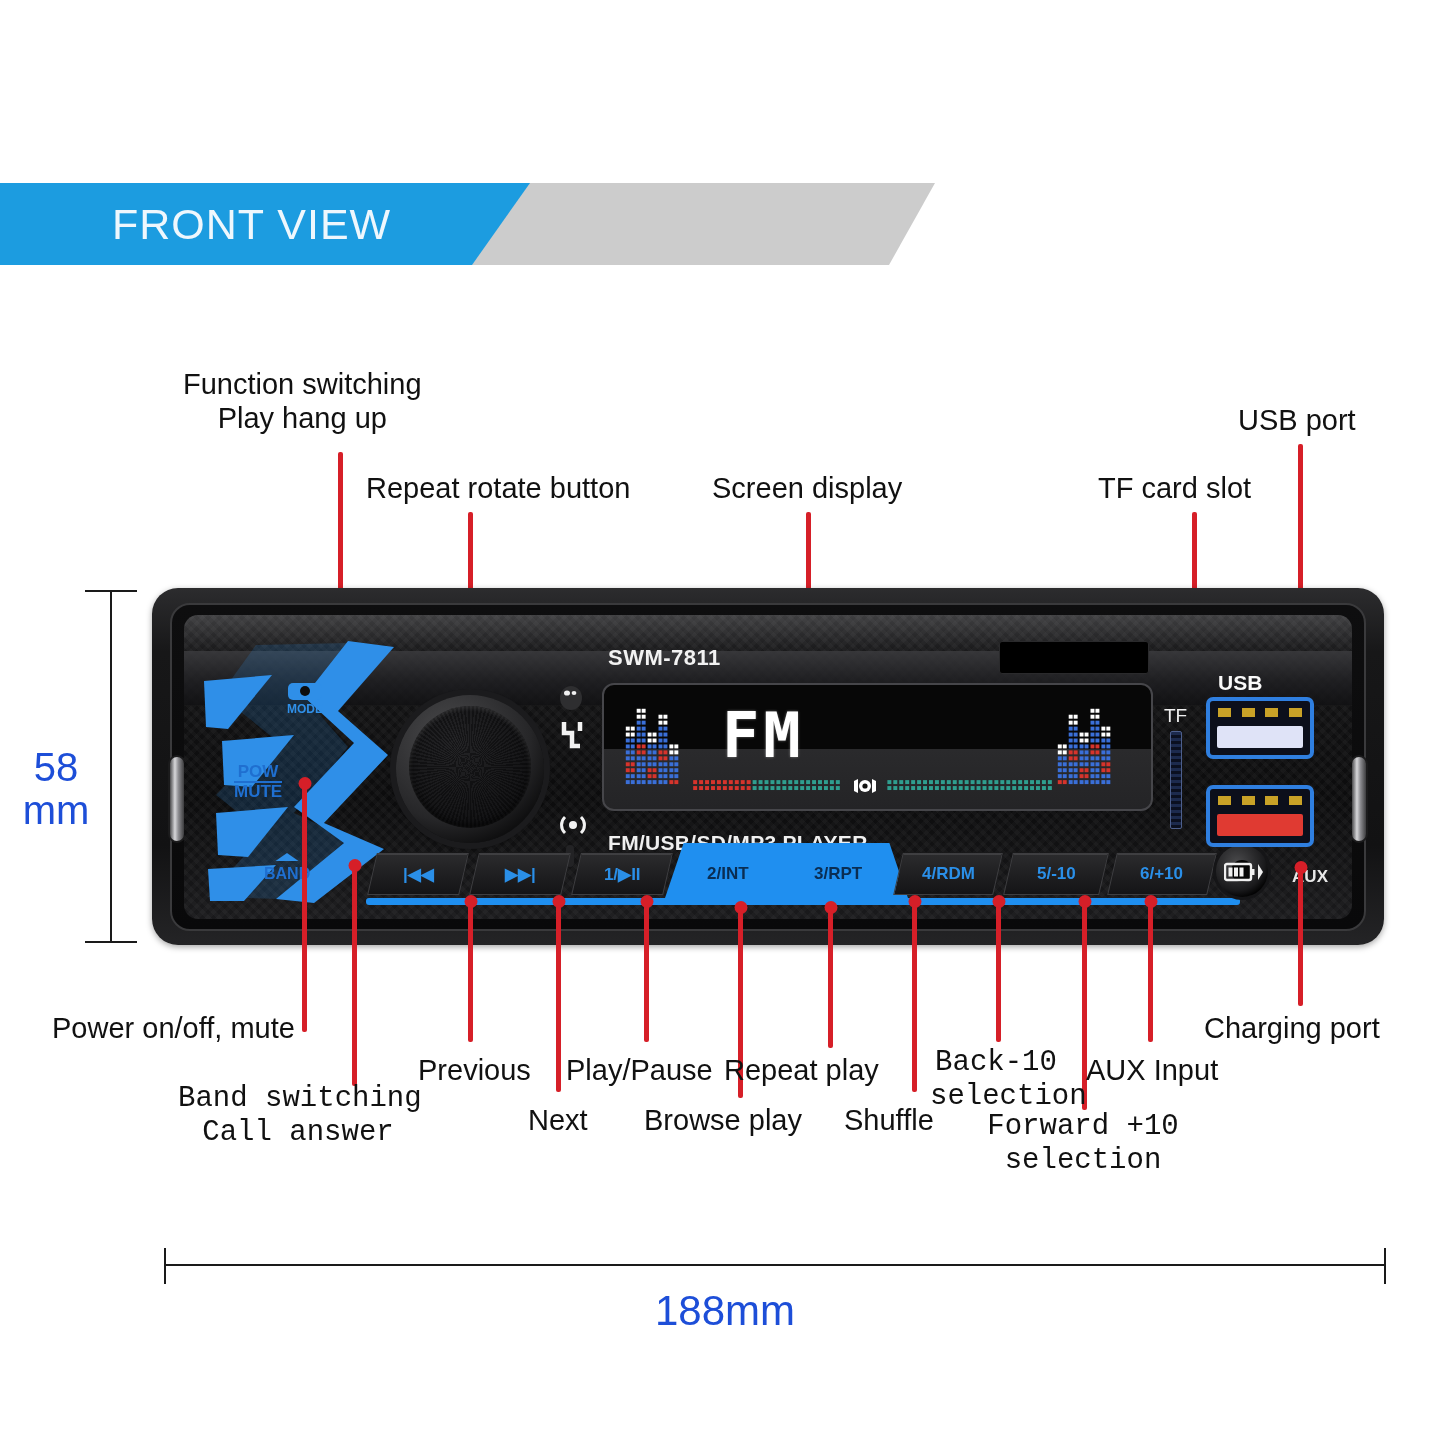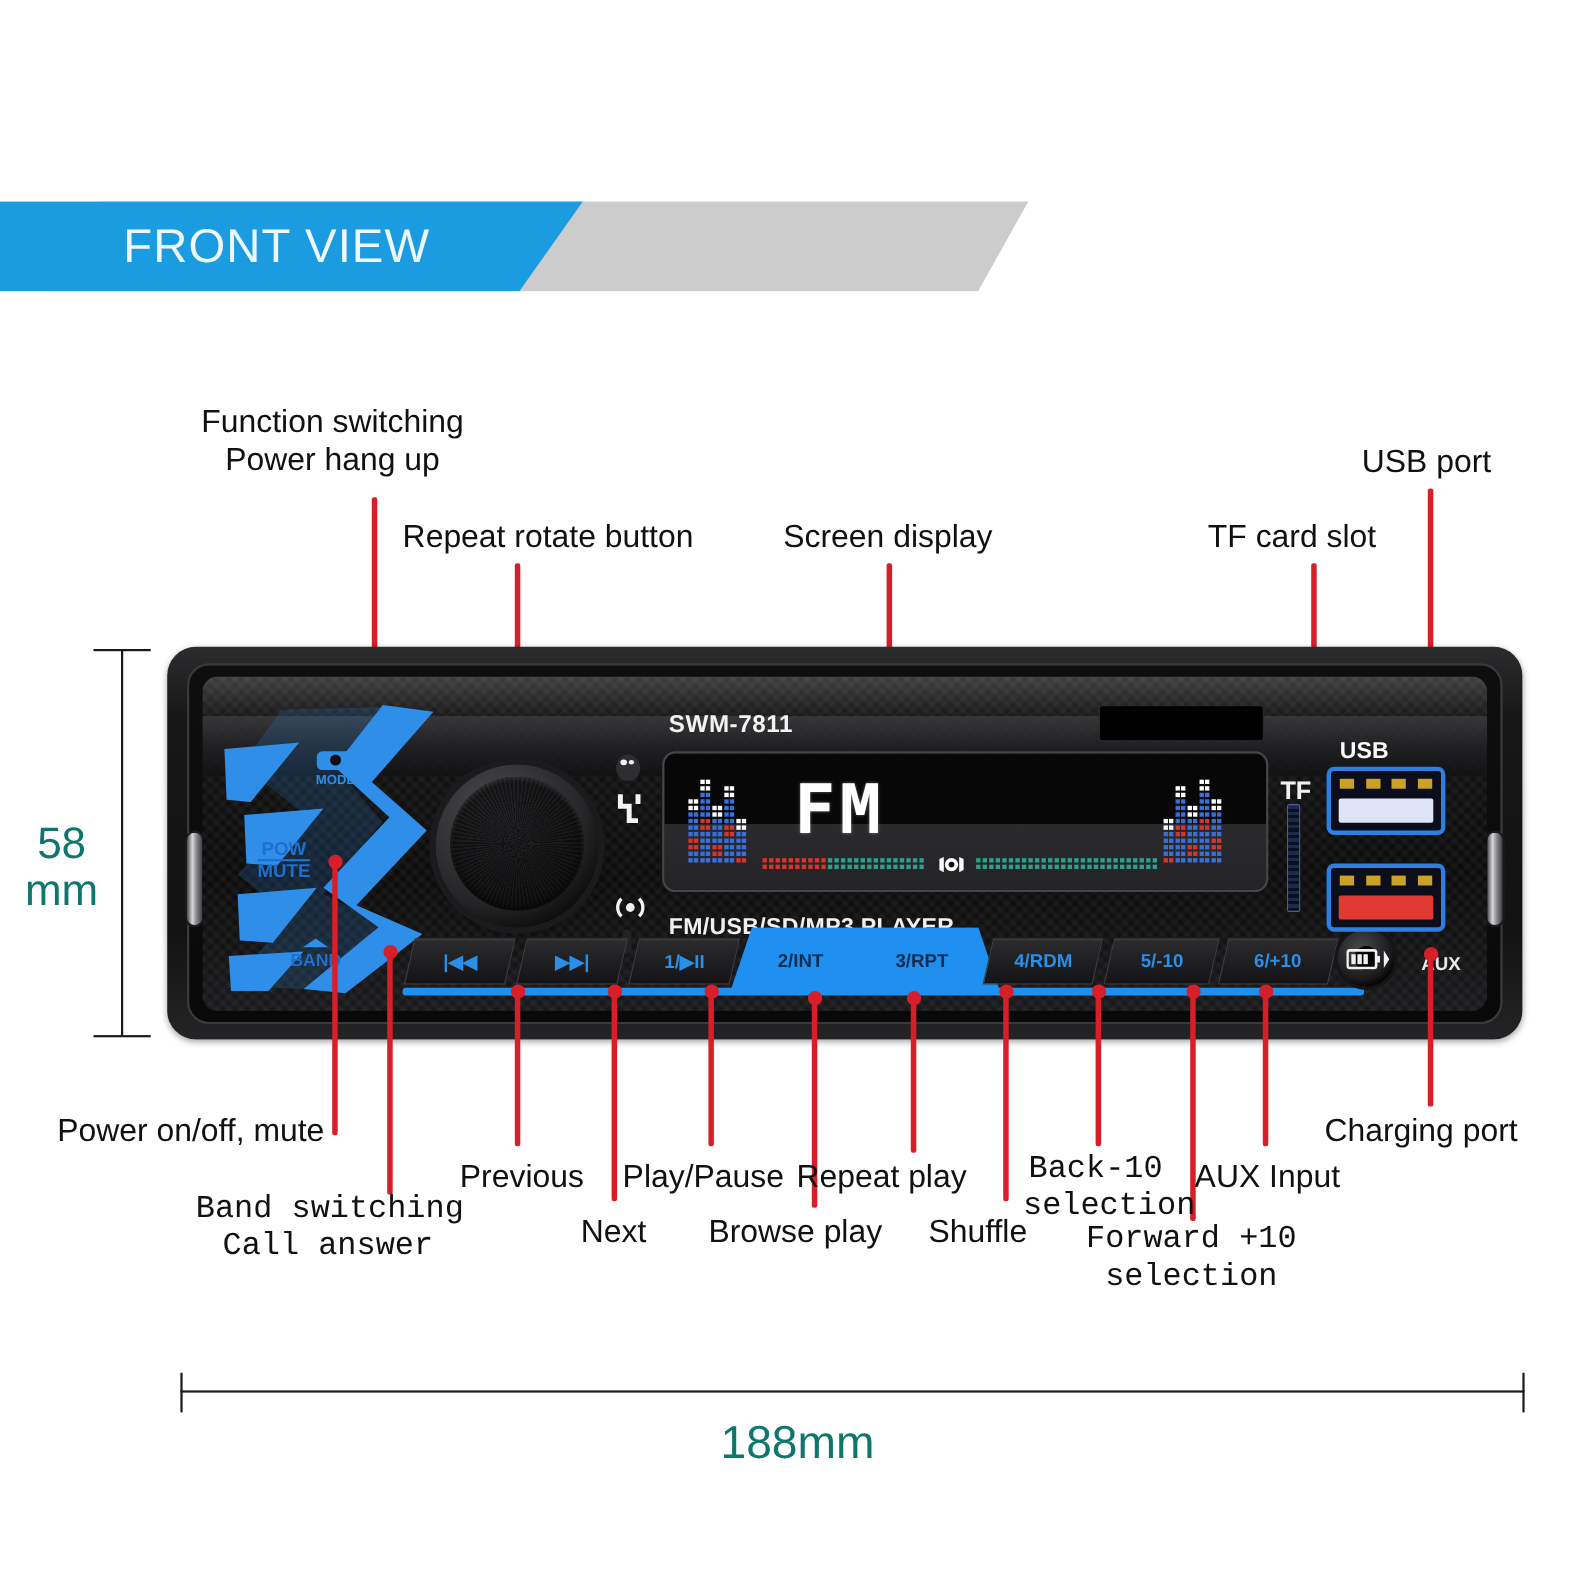--- a/index.html
+++ b/index.html
@@ -38,21 +38,21 @@
   .leader { position:absolute; background:#d61f28; width:5px; border-radius:2px; }
   .leader.dot::after {
     content:""; position:absolute; left:50%; transform:translateX(-50%);
     width:13px; height:13px; border-radius:50%; background:#d61f28;
   }
   .leader.dot-b::after { bottom:-5px; }
   .leader.dot-t::after { top:-5px; }
 
   
   .dimline { position:absolute; background:#1a1a1a; }
-  .dim-text { position:absolute; color:#0f766e; font-size:40px; line-height:1.08; text-align:center; }
+  .dim-text { position:absolute; color:#1d4ed8; font-size:40px; line-height:1.08; text-align:center; }
   #dim188-text { font-size:42px; }
 
   
   #radio {
     position:absolute; left:152px; top:588px; width:1232px; height:357px;
     border-radius:26px;
     background:linear-gradient(#2c2c2e,#171718 18%,#121213 72%,#242426);
     box-shadow: 0 2px 6px rgba(0,0,0,.35);
   }
   #radio-inner {
@@ -149,21 +149,21 @@
   #aux-jack {
     position:absolute; right:84px; bottom:14px; width:52px; height:52px; border-radius:50%;
     background:radial-gradient(circle at 40% 34%, #4a4a4c, #1a1a1c 60%, #000 78%, #2e2e30);
     box-shadow:0 0 0 3px #151517;
   }
   #aux-jack::after { content:""; position:absolute; left:15px; top:15px; width:22px; height:22px; border-radius:50%; background:#050505; }
   #aux-label { position:absolute; right:24px; bottom:24px; color:#e8e8e8; font-size:17px; font-weight:bold; }
 
   
   #right-panel { position:absolute; right:10px; top:18px; width:188px; height:282px; }
-  #tf-label { position:absolute; left:10px; top:72px; color:#f0f0f0; font-size:23px; font-weight:bold; }
+  #tf-label { position:absolute; left:10px; top:72px; color:#f0f0f0; font-size:19px; font-weight:normal; }
   #tf-slot {
     position:absolute; left:16px; top:98px; width:12px; height:98px;
     background:repeating-linear-gradient(#1c2a4d 0 3px, #0b1020 3px 6px);
     border:1px solid #4d5f8c; border-radius:2px;
   }
   #usb-label { position:absolute; left:64px; top:38px; color:#fafafa; font-size:21px; font-weight:bold; }
   .usbport {
     position:absolute; left:52px; width:108px; height:62px;
     border:4px solid #2f7fe0; border-radius:7px;
     background:#0c0f1b; padding:4px;
@@ -183,21 +183,21 @@
 <div id="stage">
 
   <div id="banner">
     <div class="band" id="band-gray"></div>
     <div class="band" id="band-blue"></div>
     <div id="banner-title">FRONT VIEW</div>
   </div>
 
   <div class="lbl" style="left:183px; top:368px;">
     <div>Function switching</div>
-    <div style="text-align:center;">Power hang up</div>
+    <div style="text-align:center;">Play hang up</div>
   </div>
 
   <div class="lbl" style="left:366px; top:472px;">Repeat rotate button</div>
   <div class="lbl" style="left:712px; top:472px;">Screen display</div>
   <div class="lbl" style="left:1098px; top:472px;">TF card slot</div>
   <div class="lbl" style="left:1238px; top:404px;">USB port</div>
 
   <div class="leader dot dot-b" style="left:338px; top:452px; height:150px;"></div>
   <div class="leader dot dot-b" style="left:468px; top:512px; height:262px;"></div>
   <div class="leader dot dot-b" style="left:806px; top:512px; height:268px;"></div>

